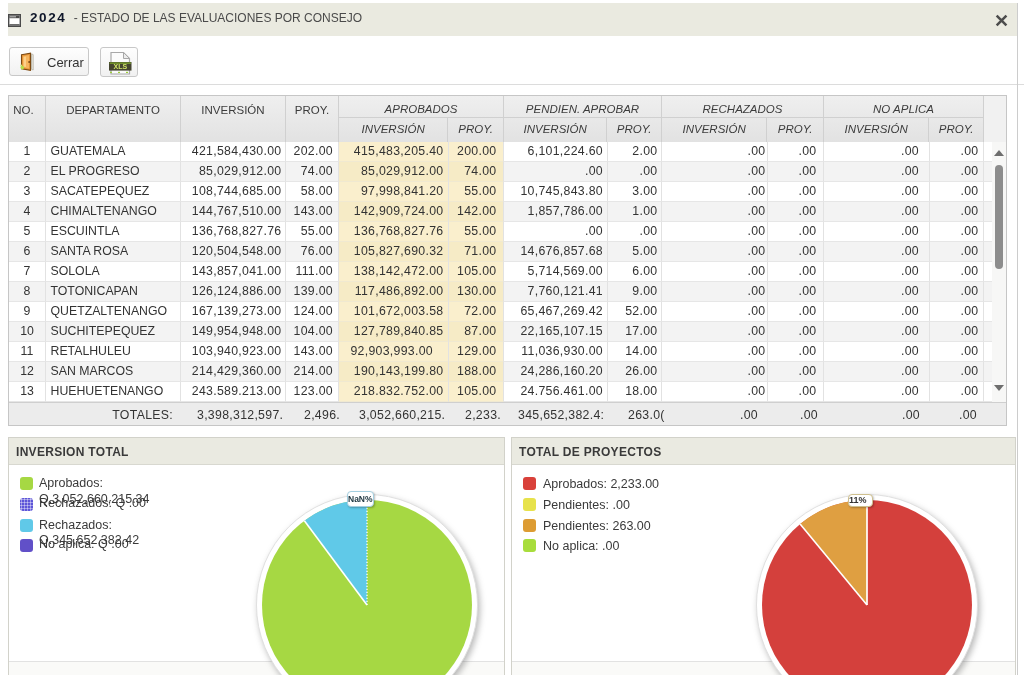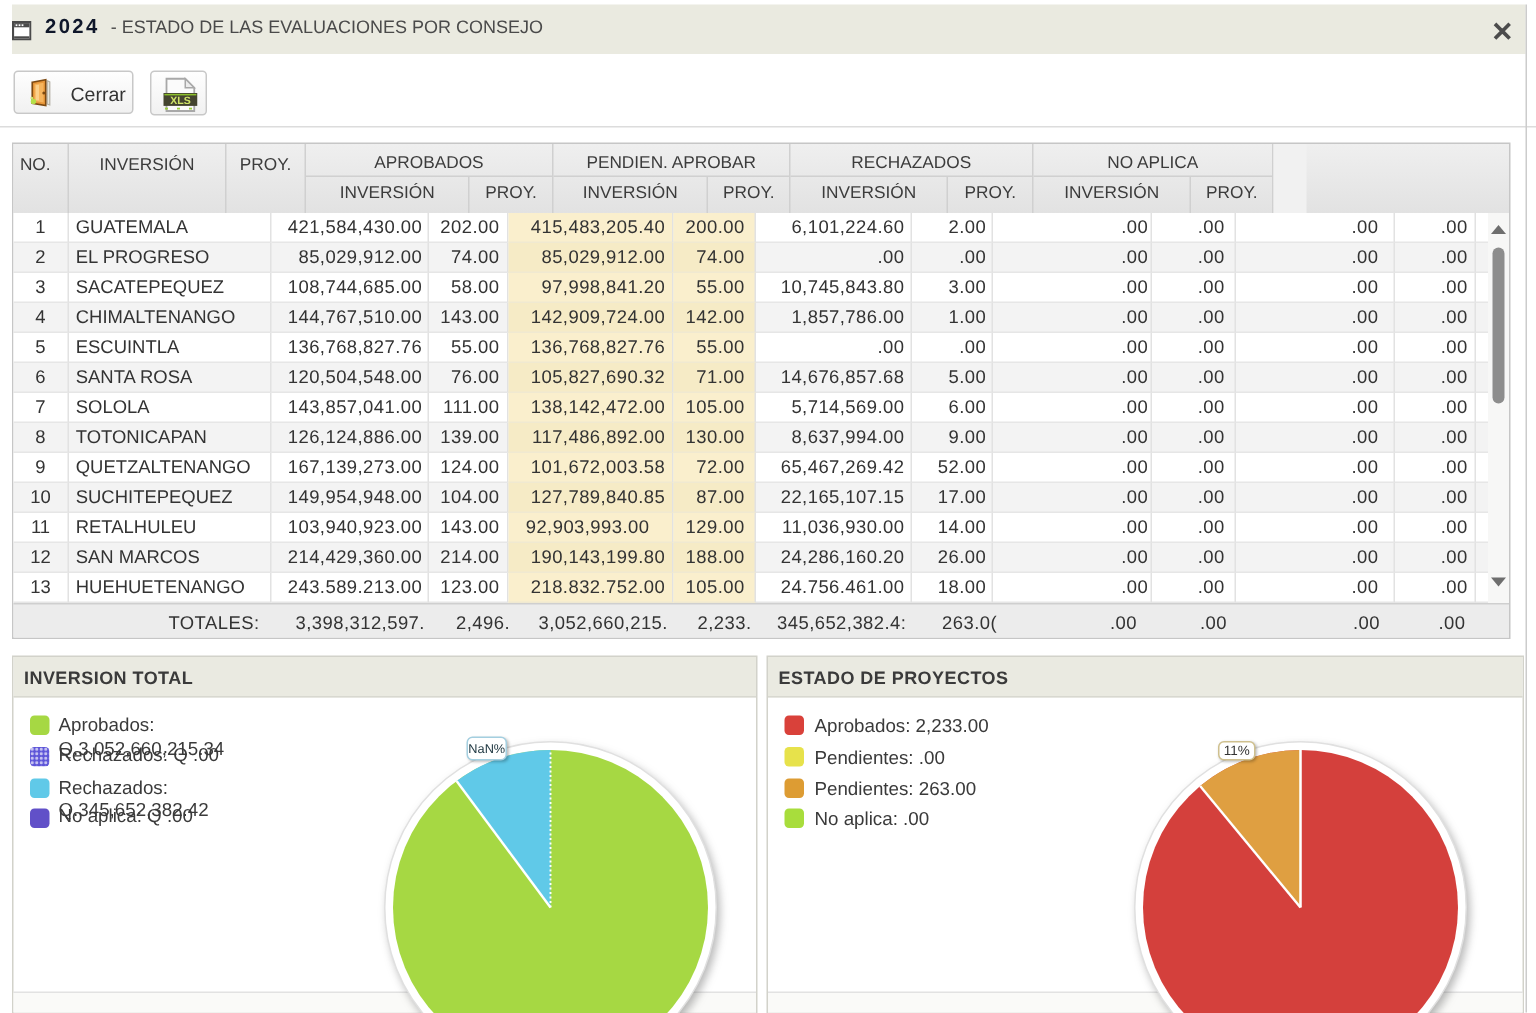--- a/index.html
+++ b/index.html
@@ -15,21 +15,21 @@
 .tbtn { border:1px solid #c8c8c8; border-radius:3px; background:linear-gradient(#fefefe,#f1f1f1); }
 #btn-cerrar { left:9px; top:47px; width:80px; height:29px; }
 #btn-cerrar span { position:absolute; left:37px; top:7px; font-size:13px; color:#333; }
 #btn-xls { left:100px; top:47px; width:38px; height:30px; }
 #sep1 { left:0px; top:84px; width:1024px; height:1px; background:#dcdcdc; }
 
 #grid { left:8px; top:95px; width:999px; height:331px; border:1px solid #c6c6c6; background:#fff; }
 #ghead { position:absolute; left:0; top:0; width:997px; height:46px; display:flex;
   background:linear-gradient(#efefef,#e2e2e2); font-size:11.5px; color:#3c3c3c; }
 .hc { border-right:1px solid #d0d0d0; text-align:center; padding-top:8px; height:46px; }
-.hg { border-right:1px solid #d0d0d0; height:46px; }
+.hg { border-right:1px solid #d0d0d0; height:46px;font-style:italic; }
 .hg .t { height:22px; border-bottom:1px solid #d0d0d0; text-align:center; padding-top:7px; }
 .hg .s { display:flex; height:24px; }
 .hg .s div { padding-top:5px; text-align:center; }
 .hg .s div:first-child { border-right:1px solid #d0d0d0; }
 #gbody { position:absolute; left:0; top:46px; width:997px; height:260px; font-size:12.3px; color:#333; }
 .r { display:flex; height:20px; }
 .r div { border-right:1px solid #e2e2e2; border-bottom:1px solid #e6e6e6; height:20px;
   line-height:19px; white-space:nowrap; overflow:hidden; }
 .r .n { text-align:center; }
 .r .d { padding-left:4.5px; }
@@ -48,22 +48,22 @@
 
 .panel { top:437px; height:239px; border:1px solid #d2d2ca; background:#fff; }
 .phead { height:27px; background:#eaeae1; border-bottom:1px solid #d8d8d0;
   font-size:12px; font-weight:bold; color:#3a3a3a; padding:7px 0 0 7px; letter-spacing:.3px; }
 #panelL { left:8px; width:497px; }
 #panelR { left:511px; width:505px; }
 .chline { top:661px; height:1px; background:#e2e2e2; }
 .chfoot { top:662px; height:13px; background:#fafaf8; }
 .sw { width:13px; height:13px; border-radius:3px; }
 .ltxt { font-size:12.5px; color:#3a3a3a; white-space:nowrap; }
-.plabel { background:#fff; border-radius:4px; font-weight:normal; text-align:center;
-  box-shadow:1px 1px 2px rgba(0,0,0,.25); }
+.plabel { background:#fff; border-radius:4px; font-weight:bold; 
+  box-shadow:1px 1px 2px rgba(0,0,0,.25);margin-left:36px; }
 </style>
 </head>
 <body>
 <div class="abs" id="titlebar"></div>
 <svg class="abs" style="left:8px; top:14px;" width="13" height="13" viewBox="0 0 13 13">
   <rect x="0.7" y="0.7" width="11.6" height="11.6" fill="#fff" stroke="#4a4a4a" stroke-width="1.4"></rect>
   <rect x="1.4" y="1.4" width="10.2" height="2.8" fill="#4a4a4a"></rect>
   <rect x="2.4" y="2.2" width="1.2" height="1.2" fill="#fff"></rect>
   <rect x="4.4" y="2.2" width="1.2" height="1.2" fill="#fff"></rect>
   <rect x="6.4" y="2.2" width="1.2" height="1.2" fill="#fff"></rect>
@@ -95,20 +95,21 @@
     <rect x="19" y="20.8" width="2" height="1.2" fill="#9ccf3a"></rect>
     <text x="13.4" y="18.3" font-size="7" font-weight="bold" fill="#cfe466" text-anchor="middle" font-family="Liberation Sans">XLS</text>
   </svg>
 </div>
 <div class="abs" id="sep1"></div>
 <div class="abs" style="left:1017px; top:3px; width:1px; height:672px; background:#cccccc;"></div>
 
 <div class="abs" id="grid">
   <div id="ghead">
     <div class="hc" style="width:37px; padding-right:7px">NO.</div>
+    <div class="hc" style="width:135px">DEPARTAMENTO</div>
     <div class="hc" style="width:105px">INVERSIÓN</div>
     <div class="hc" style="width:53px">PROY.</div>
     <div class="hg" style="width:165px">
         <div class="t">APROBADOS</div>
       <div class="s">
           <div style="width:110px">INVERSIÓN</div>
           <div style="width:55px">PROY.</div>
         </div>
       </div>
     <div class="hg" style="width:158px">
@@ -240,21 +241,21 @@
         <div class="v" style="width:54px; padding-right:4.5px">.00</div>
         <div style="width:22px; border-right:none"></div>
       </div>
       <div class="r even">
         <div class="n" style="width:37px">8</div>
         <div class="d" style="width:135px">TOTONICAPAN</div>
         <div class="v" style="width:105px; padding-right:3.5px">126,124,886.00</div>
         <div class="v" style="width:53px; padding-right:5px">139.00</div>
         <div class="v cr" style="width:110px; padding-right:4.5px">117,486,892.00</div>
         <div class="v cr" style="width:55px; padding-right:6.5px">130.00</div>
-        <div class="v" style="width:104px; padding-right:4px">8,637,994.00</div>
+        <div class="v" style="width:104px; padding-right:4px">7,760,121.41</div>
         <div class="v" style="width:54px; padding-right:3.5px">9.00</div>
         <div class="v" style="width:106px; padding-right:1.5px">.00</div>
         <div class="v" style="width:56px; padding-right:6.5px">.00</div>
         <div class="v" style="width:106px; padding-right:10px">.00</div>
         <div class="v" style="width:54px; padding-right:4.5px">.00</div>
         <div style="width:22px; border-right:none"></div>
       </div>
       <div class="r odd">
         <div class="n" style="width:37px">9</div>
         <div class="d" style="width:135px">QUETZALTENANGO</div>
@@ -348,21 +349,21 @@
     <div class="sarr" style="top:8px; border-bottom:6px solid #6e6e6e;"></div>
     <div id="sthumb"></div>
     <div class="sarr" style="top:243px; border-top:6px solid #6e6e6e;"></div>
   </div>
 </div>
 
 <div class="abs panel" id="panelL">
     <div class="phead">INVERSION TOTAL</div>
   </div>
 <div class="abs panel" id="panelR">
-    <div class="phead">ESTADO DE PROYECTOS</div>
+    <div class="phead">TOTAL DE PROYECTOS</div>
   </div>
 <div class="abs chline" style="left:9px; width:495px;"></div>
 <div class="abs chfoot" style="left:9px; width:495px;"></div>
 <div class="abs chline" style="left:512px; width:503px;"></div>
 <div class="abs chfoot" style="left:512px; width:503px;"></div>
 
 <div class="abs sw" style="left:20px; top:477px; background:#a6d843;"></div>
 <div class="abs sw" style="left:20px; top:498px; background:#5d55d8;
   background-image:radial-gradient(circle, rgba(255,255,255,.65) 0.8px, transparent 1.3px); background-size:3px 3px;"></div>
 <div class="abs sw" style="left:20px; top:519px; background:#60c9e8;"></div>

